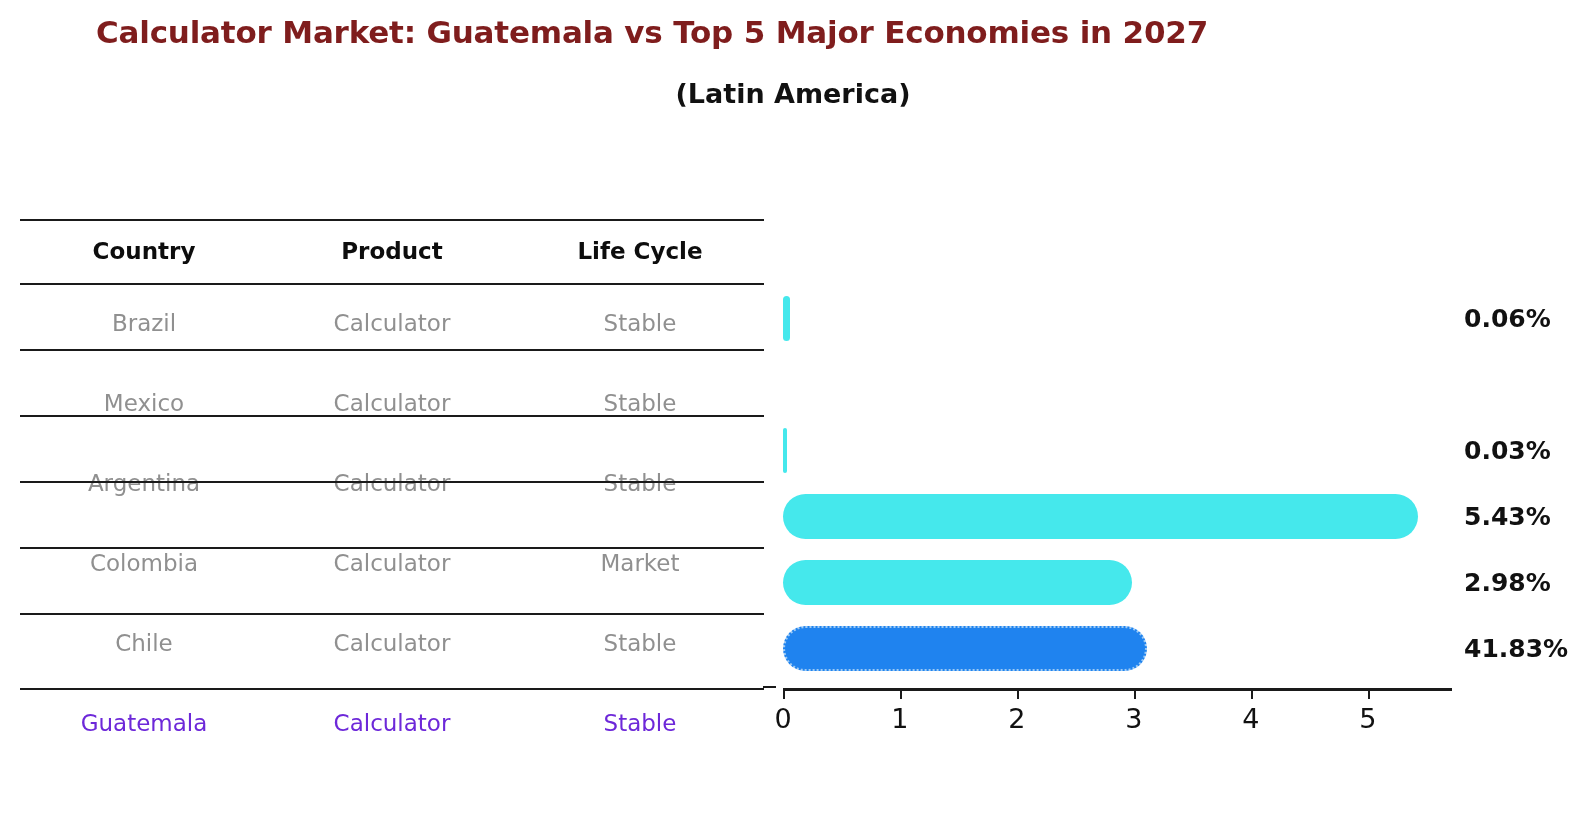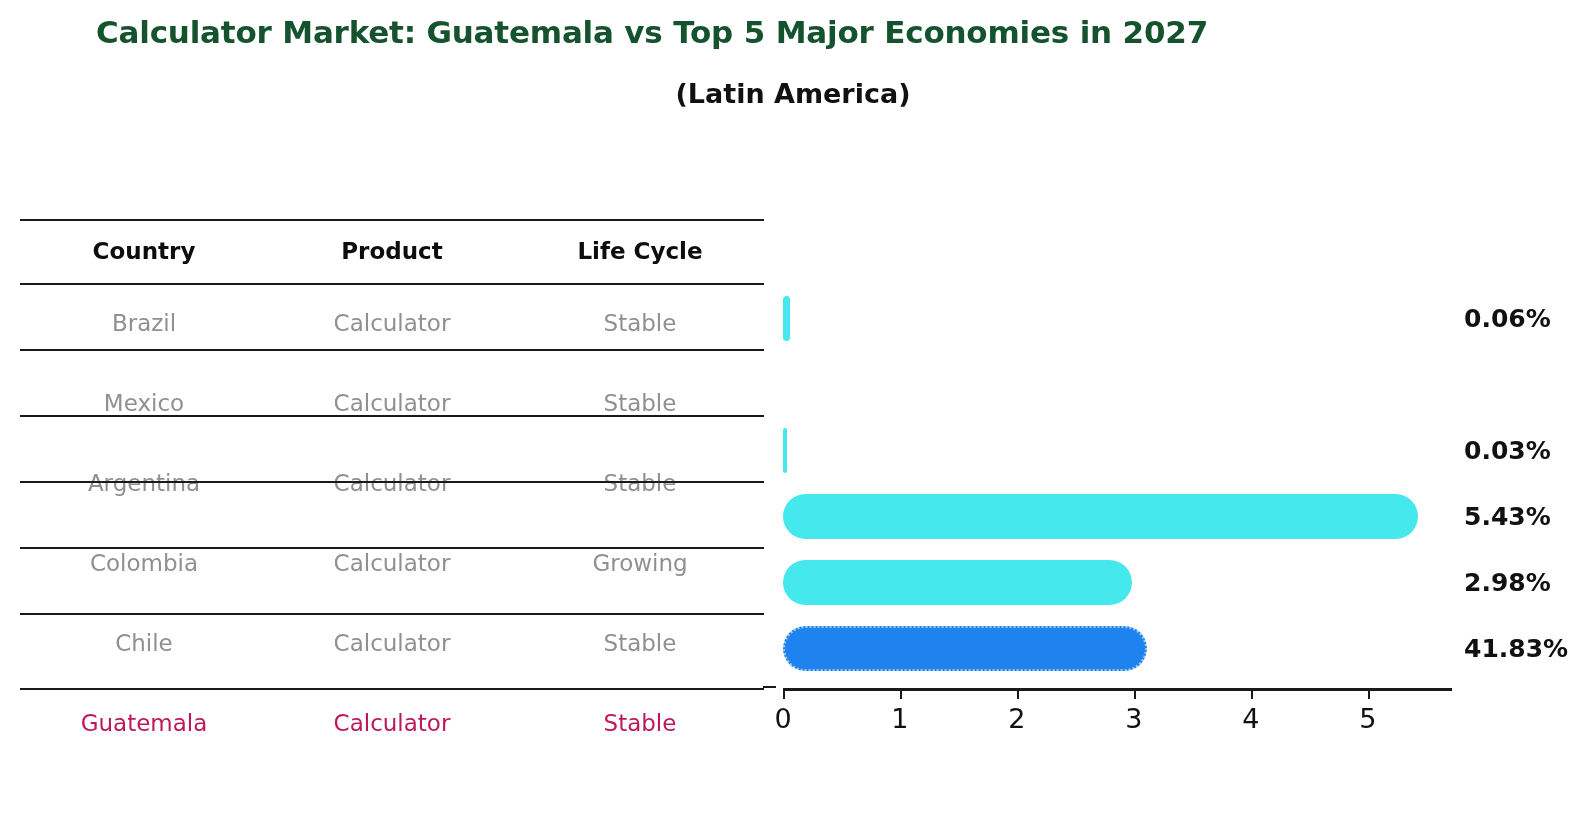--- a/index.html
+++ b/index.html
@@ -17,21 +17,21 @@
 
   
   #chart-title {
     position: absolute;
     left: 0;
     top: 14px;
     width: 1304px;
     text-align: center;
     font-size: 31px;
     font-weight: bold;
-    color: #14532d;
+    color: #7f1d1d;
     letter-spacing: -0.2px;
   }
   #chart-subtitle {
     position: absolute;
     left: 0;
     top: 78px;
     width: 1586px;
     text-align: center;
     font-size: 27px;
     font-weight: bold;
@@ -63,21 +63,21 @@
     text-align: center;
     font-size: 23px;
     color: #909090;
     white-space: nowrap;
   }
   .trow.header-row .cell {
     font-weight: bold;
     color: #0d0d0d;
     font-size: 23px;
   }
-  .trow.highlight-row .cell { color: #be185d; }
+  .trow.highlight-row .cell { color: #6d28d9; }
   .col-country  { width: 248px; }
   .col-product  { width: 248px; }
   .col-lifecycle{ width: 248px; }
 
   
   #plot-area {
     position: absolute;
     left: 783px;
     top: 219px;
     width: 669px;
@@ -182,21 +182,21 @@
   <div class="trow">
     <div class="cell col-country">Argentina</div>
     <div class="cell col-product">Calculator</div>
     <div class="cell col-lifecycle">Stable</div>
   </div>
   <div class="rule" style="top:262px;"></div>
 
   <div class="trow">
     <div class="cell col-country">Colombia</div>
     <div class="cell col-product">Calculator</div>
-    <div class="cell col-lifecycle">Growing</div>
+    <div class="cell col-lifecycle">Market</div>
   </div>
   <div class="rule" style="top:328px;"></div>
 
   <div class="trow">
     <div class="cell col-country">Chile</div>
     <div class="cell col-product">Calculator</div>
     <div class="cell col-lifecycle">Stable</div>
   </div>
   <div class="rule" style="top:394px;"></div>
 

